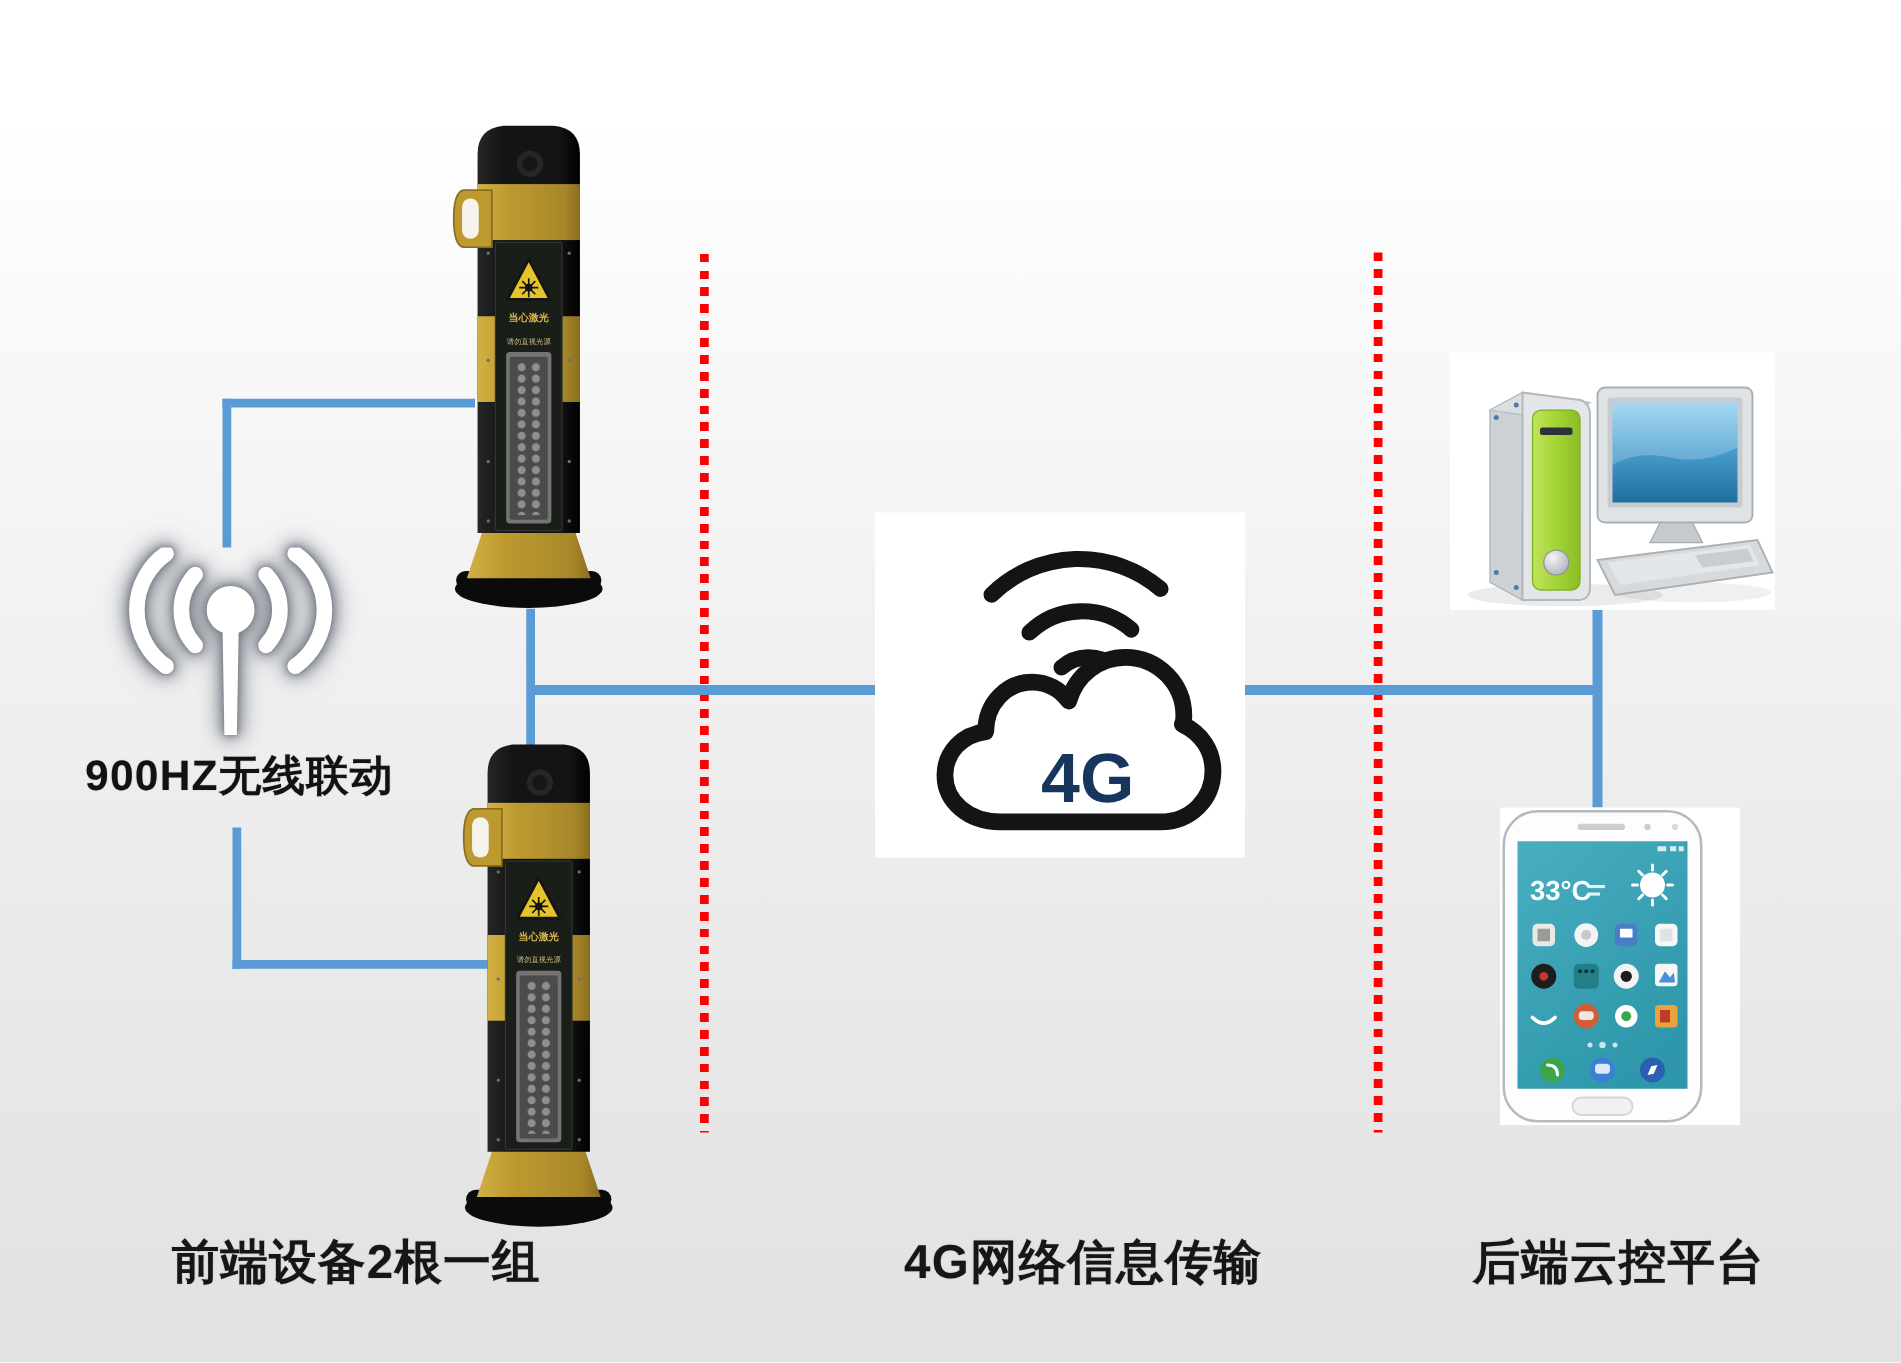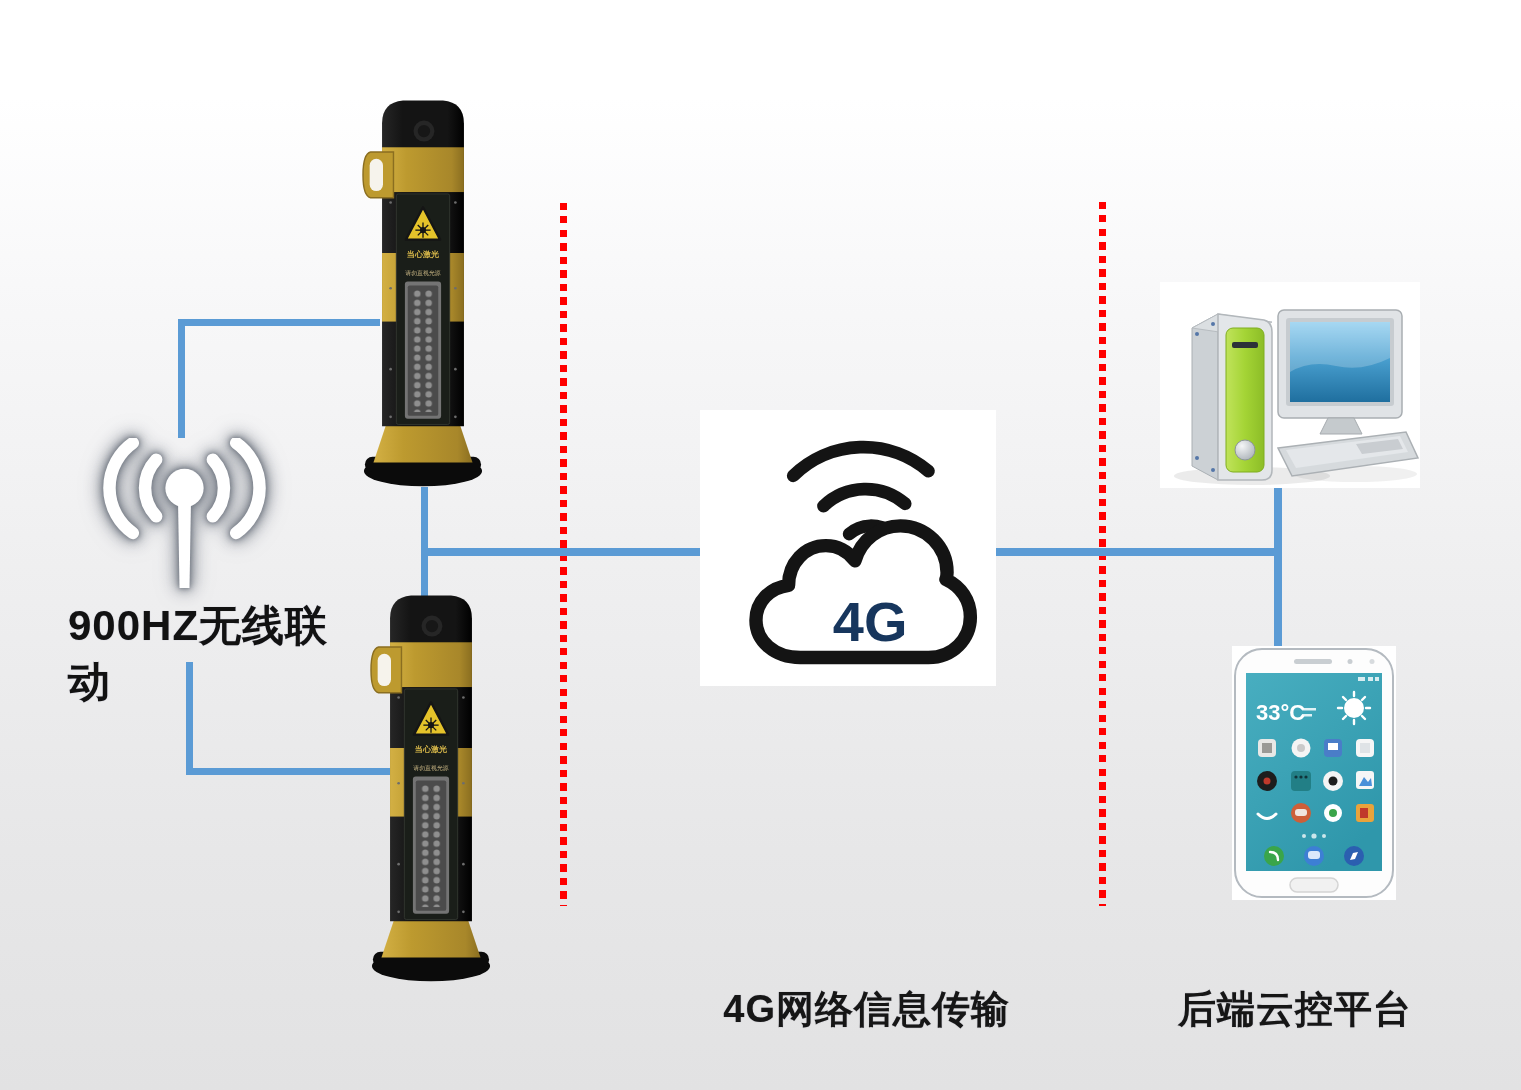--- a/index.html
+++ b/index.html
@@ -25,21 +25,21 @@
   .antenna-wrap svg{
     filter:drop-shadow(0 0 2px #767c86) drop-shadow(0 0 5px #767c86) drop-shadow(0 0 9px rgba(118,124,134,.8));
   }
   
   .caption{
     position:absolute;z-index:8;text-align:center;
     color:#161616;font-weight:700;font-size:38px;letter-spacing:1px;
     text-shadow:0 0 1px rgba(30,30,60,.35);
   }
   .wireless-caption{
-    position:absolute;z-index:8;color:#121212;font-weight:700;font-size:42px;letter-spacing:1px;
+    position:absolute;z-index:8;color:#121212;font-weight:700;font-size:34px;letter-spacing:1px;
     text-shadow:0 0 1px rgba(30,30,90,.3);
   }
   .cloud-4g-text{
     font-weight:700;
     fill:#17365d;
   }
   .bollard{z-index:7;}
 </style>
 </head>
 <body>
@@ -256,21 +256,21 @@
       <rect x="130" y="40" width="100" height="80" fill="url(#screenBlue)"></rect>
       <path d="M130,40 h100 v36 q-28,14 -54,8 q-26,-6 -46,6 Z" fill="rgba(255,255,255,.22)"></path>
       <polygon points="168,136 194,136 202,152 160,152" fill="#c5cacd" stroke="#a6abaf" stroke-width="1"></polygon>
 
       <polygon points="118,166 246,150 258,176 132,194" fill="#d6dadd" stroke="#abb0b4" stroke-width="1.5"></polygon>
       <polygon points="126,168 240,154 248,170 136,186" fill="#e4e7ea"></polygon>
       <polygon points="196,162 238,157 243,167 202,172" fill="#c9cdd1"></polygon>
     </svg>
   </div>
 
-  <div class="plate" style="left:1232px;top:646px;width:164px;height:254px;">
+  <div class="plate" style="left:1200px;top:646px;width:192px;height:254px;">
     <svg width="164" height="254" viewBox="0 0 164 254">
       <defs>
         <linearGradient id="phoneScr" x1="0" y1="0" x2=".6" y2="1">
           <stop offset="0" stop-color="#48aec0"></stop>
             <stop offset="1" stop-color="#2f97ab"></stop>
         </linearGradient>
       </defs>
       <rect x="3" y="3" width="158" height="248" rx="27" fill="#fdfdfd" stroke="#b4bac0" stroke-width="2"></rect>
       <rect x="62" y="13" width="38" height="5" rx="2.5" fill="#c9ced2"></rect>
       <circle cx="118" cy="15.5" r="2.5" fill="#c9ced2"></circle>
@@ -347,16 +347,17 @@
           <path d="M38,206 q8,0 8,8" stroke="#ffffff" stroke-width="2.4" fill="none" stroke-linecap="round"></path>
         <circle cx="82" cy="210" r="10" fill="#3d7fd4"></circle>
           <rect x="76" y="205" width="12" height="8" rx="3" fill="#dce9fb"></rect>
         <circle cx="122" cy="210" r="10" fill="#2b5fb0"></circle>
           <polygon points="118,214 121,207 126,206 123,213" fill="#ffffff"></polygon>
       </g>
       <rect x="58" y="232" width="48" height="14" rx="7" fill="#f1f1f1" stroke="#d4d4d4" stroke-width="1.5"></rect>
     </svg>
   </div>
 
+  <div class="caption" style="left:85px;top:984px;width:400px;">前端设备2根一组</div>
   <div class="caption" style="left:610px;top:984px;width:400px;text-align:right;">4G网络信息传输</div>
   <div class="caption" style="left:1095px;top:984px;width:400px;">后端云控平台</div>
 
 </div>
 
 </body></html>

